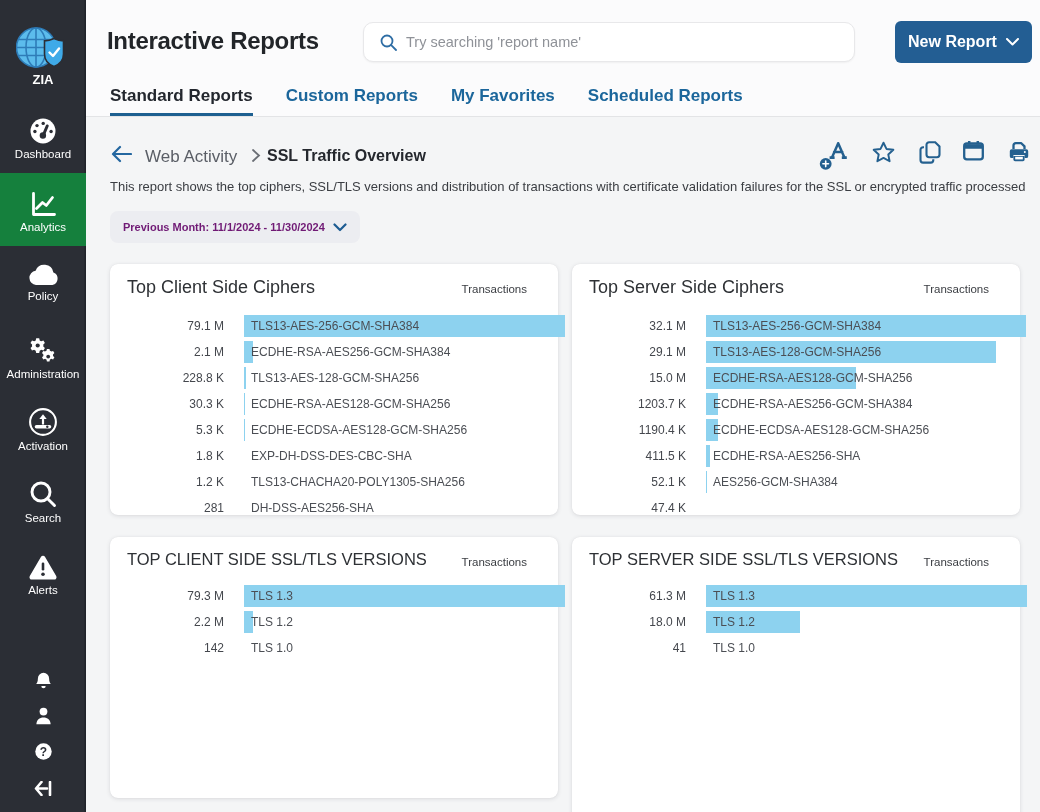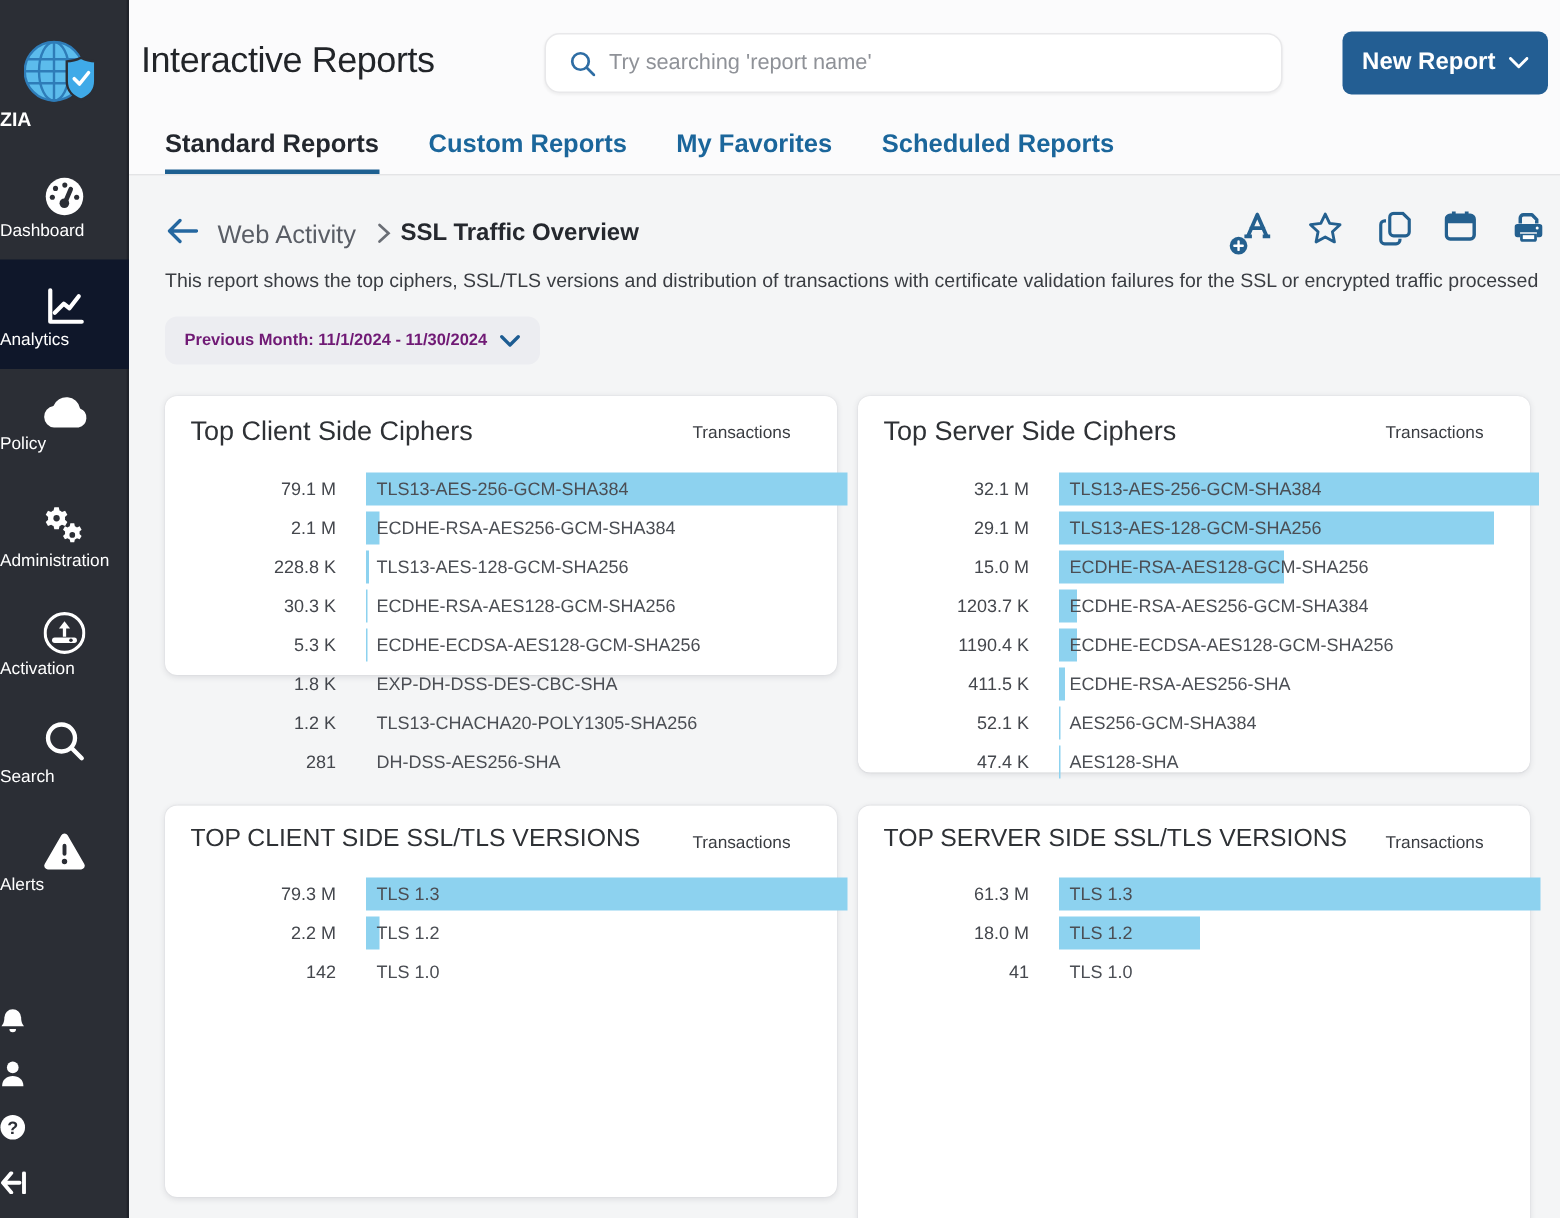--- a/index.html
+++ b/index.html
@@ -1,29 +1,29 @@
 <!DOCTYPE html>
 <html><head>
 <meta charset="utf-8">
 <style>
 * { margin:0; padding:0; box-sizing:border-box; }
 html,body { width:1040px; height:812px; overflow:hidden; font-family:"Liberation Sans", sans-serif; }
 body { position:relative; background:#F4F5F6; }
 
 
 .sidebar { position:absolute; left:0; top:0; width:86px; height:812px; background:#2B2E35; color:#fff; box-shadow:inset -1.5px 0 0 #20232A; }
-.sb-item { width:86px; text-align:left; color:#fff; }
+.sb-item { width:86px; text-align:center; color:#fff; }
 .sb-label { font-size:11.5px; color:#fff; margin-top:4px; }
-.sb-active { background:#0f172a; }
+.sb-active { background:#15803d; }
 .sb-icon { display:flex; justify-content:center; align-items:center; }
 
 
 .main { position:absolute; left:86px; top:0; width:954px; height:812px; }
 .header { position:absolute; left:0; top:0; width:954px; height:117px; background:#FBFBFC; border-bottom:1px solid #E3E4E6; }
-h1 { position:absolute; left:8px; top:27px; font-size:24px; font-weight:400; color:#222529; letter-spacing:-0.3px; }
+h1 { position:absolute; left:21px; top:27px; font-size:24px; font-weight:700; color:#222529; letter-spacing:-0.3px; }
 .searchbox { position:absolute; left:277px; top:22px; width:492px; height:40px; background:#fff; border:1px solid #E8E8EA; border-radius:10px; box-shadow:0 1px 2px rgba(0,0,0,0.05); display:flex; align-items:center; }
 .searchbox svg { margin-left:16px; }
 .searchbox .ph { font-size:14.5px; color:#8F9298; margin-left:9px; }
 .newreport { position:absolute; left:809px; top:21px; width:137px; height:42px; background:#235E93; border-radius:6px; color:#fff; font-size:16px; font-weight:600; display:flex; align-items:center; justify-content:center; }
 .newreport svg { margin-left:9px; }
 
 .tabs { position:absolute; left:24px; top:86px; display:flex; font-size:17px; font-weight:700; }
 .tab { color:#1B669B; margin-right:33px; padding-bottom:7px; }
 .tab.active { color:#23272E; border-bottom:3px solid #1E6091; }
 
@@ -35,21 +35,21 @@
 .crumbsep { position:absolute; left:141px; top:4px; }
 .crumb2 { position:absolute; left:157px; top:3px; font-size:16px; font-weight:700; color:#25282E; }
 .actions svg { position:absolute; top:-3px; }
 .desc { position:absolute; left:24px; top:61px; width:940px; font-size:13px; color:#3A3D42; white-space:nowrap; }
 .dropdown { position:absolute; left:24px; top:93px; height:32px; background:#ECEDF1; border-radius:8px; display:flex; align-items:center; padding:0 13px; }
 .dropdown span { color:#701a75; font-size:11px; font-weight:700; }
 .dropdown svg { margin-left:8px; }
 
 
 .card { position:absolute; width:448px; background:#fff; border-radius:8px; box-shadow:0 1px 4px rgba(45,50,65,0.13), 0 0 1px rgba(45,50,65,0.10); }
-.card1 { left:24px; top:146px; height:186px; }
+.card1 { left:24px; top:146px; height:251px; }
 .card2 { left:486px; top:146px; height:251px; }
 .card3 { left:24px; top:419px; height:261px; }
 .card4 { left:486px; top:419px; height:328px; }
 .ctitle { position:absolute; left:17px; top:13px; font-size:18px; font-weight:400; color:#2E3135; letter-spacing:0px; }
 .ctitle.caps { font-size:16.5px; }
 .trans { position:absolute; right:31px; top:19px; font-size:11.5px; color:#3A3D42; }
 .rows { position:absolute; left:16px; top:49px; width:449px; }
 .row { display:flex; align-items:center; height:26px; }
 .val { width:98px; text-align:right; font-size:12px; color:#44474D; flex:none; }
 .barwrap { margin-left:20px; width:321px; position:relative; height:22px; flex:none; }
@@ -360,24 +360,20 @@
           </div>
         <div class="row">
             <div class="val">52.1 K</div>
             <div class="barwrap">
               <div class="bar" style="width:1px"></div>
               <div class="lbl">AES256-GCM-SHA384</div>
             </div>
           </div>
         <div class="row">
             <div class="val">47.4 K</div>
-            <div class="barwrap">
-              <div class="bar" style="width:1px"></div>
-              <div class="lbl">AES128-SHA</div>
-            </div>
           </div>
       </div>
     </div>
 
     <div class="card card3">
       <div class="ctitle caps">TOP CLIENT SIDE SSL/TLS VERSIONS</div>
       <div class="trans">Transactions</div>
       <div class="rows">
         <div class="row">
             <div class="val">79.3 M</div>

